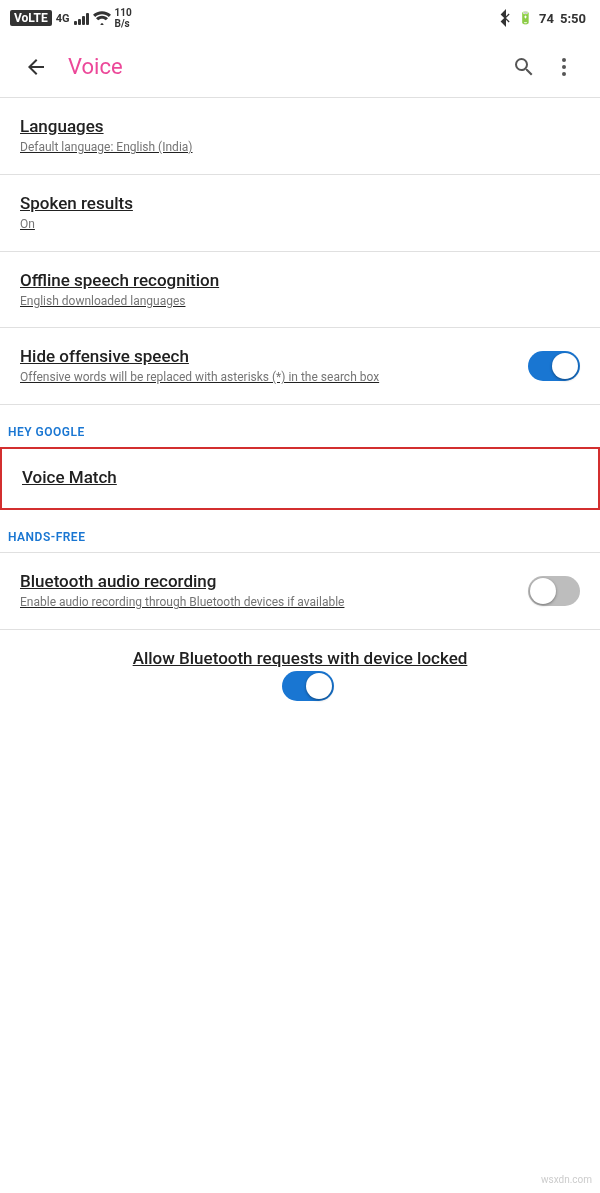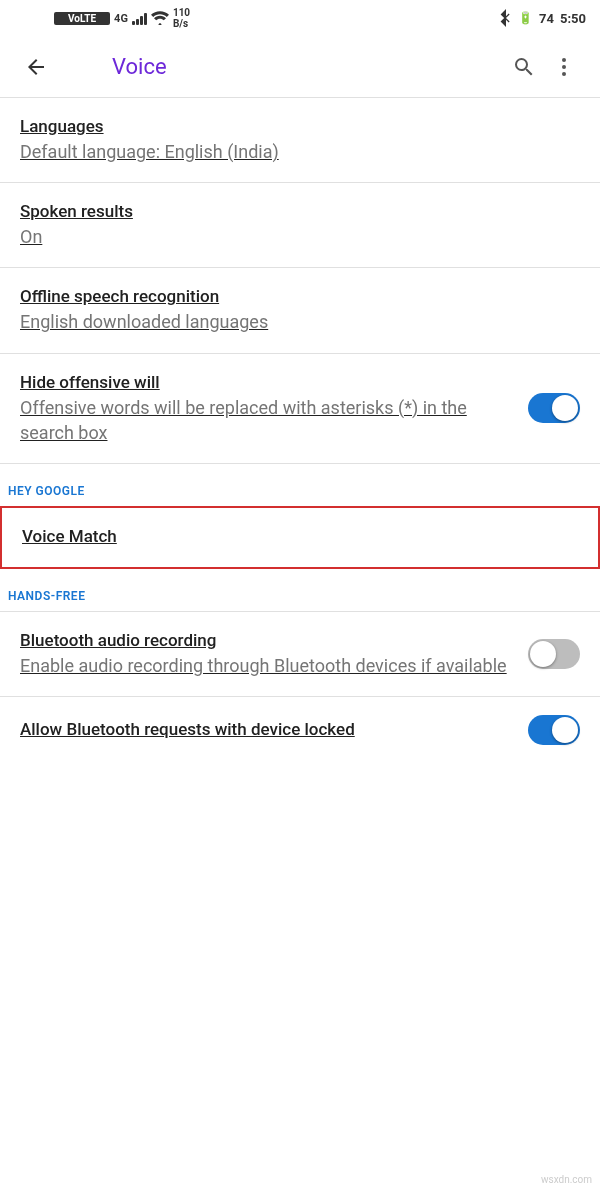--- a/index.html
+++ b/index.html
@@ -33,25 +33,24 @@
       display: flex;
       align-items: center;
       gap: 6px;
       font-size: 13px;
       font-weight: bold;
       color: #333;
     }
     .volte-badge {
       background: #333;
       color: #fff;
-      font-size: 10px;
+      font-size: 12px;
       font-weight: bold;
-      padding: 1px 14px;
+      padding: 1px 4px;
       border-radius: 2px;
-      margin-left: 44px;
     }
     .signal-bars {
       display: flex;
       align-items: flex-end;
       gap: 1px;
       height: 14px;
     }
     .signal-bar {
       width: 3px;
       background: #333;
@@ -73,22 +72,21 @@
       display: flex;
       align-items: center;
       justify-content: center;
       cursor: pointer;
       margin-right: 12px;
     }
     .app-title {
       flex: 1;
       font-size: 22px;
       font-weight: 400;
-      color: #6d28d9;
-      margin-left: 44px;
+      color: #ec4899;
     }
     .search-btn, .more-btn {
       width: 40px;
       height: 40px;
       display: flex;
       align-items: center;
       justify-content: center;
       cursor: pointer;
     }
 
@@ -109,21 +107,21 @@
     .settings-item-content {
       flex: 1;
     }
     .settings-item-title {
       font-size: 17px;
       font-weight: 500;
       color: #212121;
       margin-bottom: 3px;
     }
     .settings-item-subtitle {
-      font-size: 18px;
+      font-size: 12px;
       color: #757575;
       line-height: 1.4;
     }
 
     
     .section-header {
       padding: 20px 20px 8px 8px;
       font-size: 12px;
       font-weight: 600;
       color: #1976d2;
@@ -248,21 +246,21 @@
 
   <div class="settings-item">
     <div class="settings-item-content">
       <div class="settings-item-title">Offline speech recognition</div>
       <div class="settings-item-subtitle">English downloaded languages</div>
     </div>
   </div>
 
   <div class="settings-item">
     <div class="settings-item-content">
-      <div class="settings-item-title">Hide offensive will</div>
+      <div class="settings-item-title">Hide offensive speech</div>
       <div class="settings-item-subtitle">Offensive words will be replaced with asterisks (*) in the search box</div>
     </div>
     <div class="toggle-switch">
       <div class="toggle-track on"></div>
       <div class="toggle-thumb on"></div>
     </div>
   </div>
 
   <div class="section-header">HEY GOOGLE</div>
 
@@ -279,21 +277,21 @@
     <div class="settings-item-content">
       <div class="settings-item-title">Bluetooth audio recording</div>
       <div class="settings-item-subtitle">Enable audio recording through Bluetooth devices if available</div>
     </div>
     <div class="toggle-switch">
       <div class="toggle-track off"></div>
       <div class="toggle-thumb off"></div>
     </div>
   </div>
 
-  <div class="settings-item" style="border-bottom: none;">
+  <div class="settings-item" style="border-bottom: none; flex-direction: column;">
     <div class="settings-item-content">
       <div class="settings-item-title">Allow Bluetooth requests with device locked</div>
     </div>
     <div class="toggle-switch">
       <div class="toggle-track on"></div>
       <div class="toggle-thumb on"></div>
     </div>
   </div>
 
 </div>

